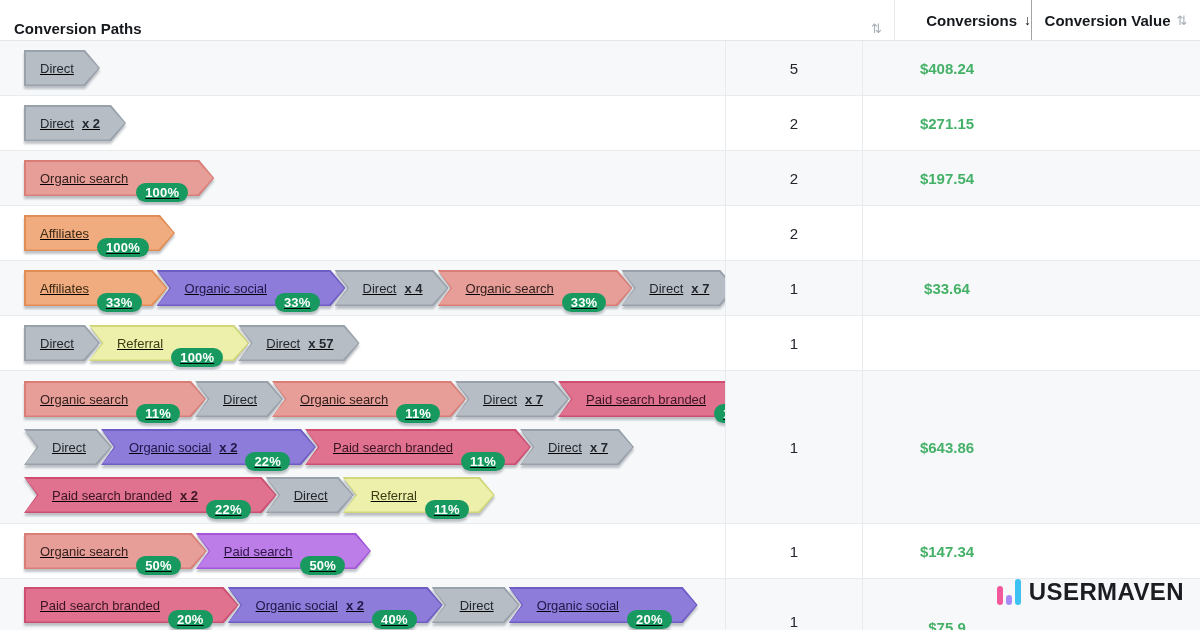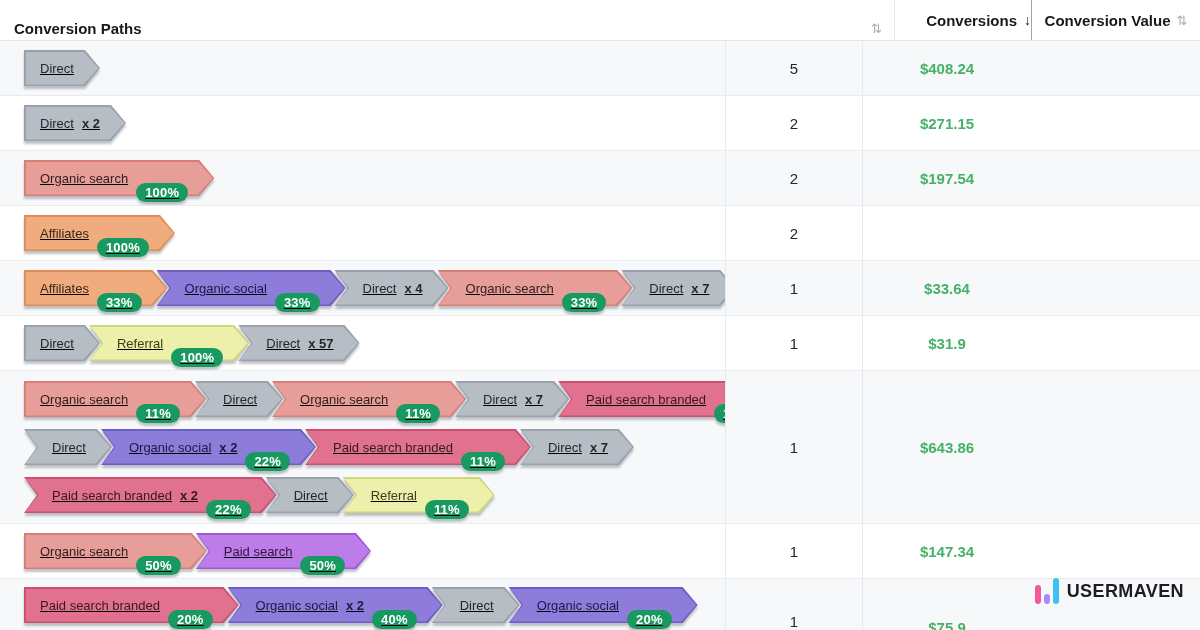--- a/index.html
+++ b/index.html
@@ -36,21 +36,21 @@
   .chip-content{position:relative;z-index:1;height:100%;display:flex;align-items:center;gap:8px;
     padding:0 26px 0 16px;font-size:13px;white-space:nowrap;}
   .cp-mid .chip-content{padding-left:28px;}
   .chip-mult{font-weight:700;}
   .chip-badge{display:inline-flex;align-items:center;justify-content:center;height:19px;padding:0 9px;
     border-radius:10px;font-size:13px;font-weight:700;letter-spacing:0.2px;margin-top:28px;}
   
   .watermark{position:absolute;top:578px;right:16px;display:flex;align-items:center;gap:8px;z-index:5;}
   .wm-bars{display:flex;align-items:flex-end;gap:3px;height:26px;}
   .wm-bar{width:6px;border-radius:4px;}
-  .wm-text{font-size:18px;font-weight:700;letter-spacing:0.4px;color:#1b1d22;}
+  .wm-text{font-size:24px;font-weight:700;letter-spacing:0.4px;color:#1b1d22;}
 </style>
 </head>
 <body>
 
 <div class="table">
 
   <div class="hdr">
     <div class="hc hc-paths">
       <span>Conversion Paths</span>
       <span class="sort-ud">⇅</span>
@@ -198,21 +198,20 @@
               <span class="chip-border"></span>
               <span class="chip-fill"></span>
               <span class="chip-content" style="color: rgb(35, 39, 46);">
                 <span class="chip-label">Direct</span>
                 <span class="chip-mult">x 57</span>
               </span>
             </div>
           </div>
         </div>
         <div class="c-conv">1</div>
-        <div class="c-val" style="color: rgb(69, 177, 104);">$31.9</div>
       </div>
       <div class="row" style="height: 152px;">
         <div class="c-paths">
           <div class="path-line">
             <div class="chip cp-first" style="--bc: #d87e77; --fc: #e89e98;">
               <span class="chip-border"></span>
               <span class="chip-fill"></span>
               <span class="chip-content" style="color: rgb(53, 33, 30);">
                 <span class="chip-label">Organic search</span>
                 <span class="chip-badge" style="background: rgb(24, 153, 95); color: rgb(255, 255, 255);">11%</span>

